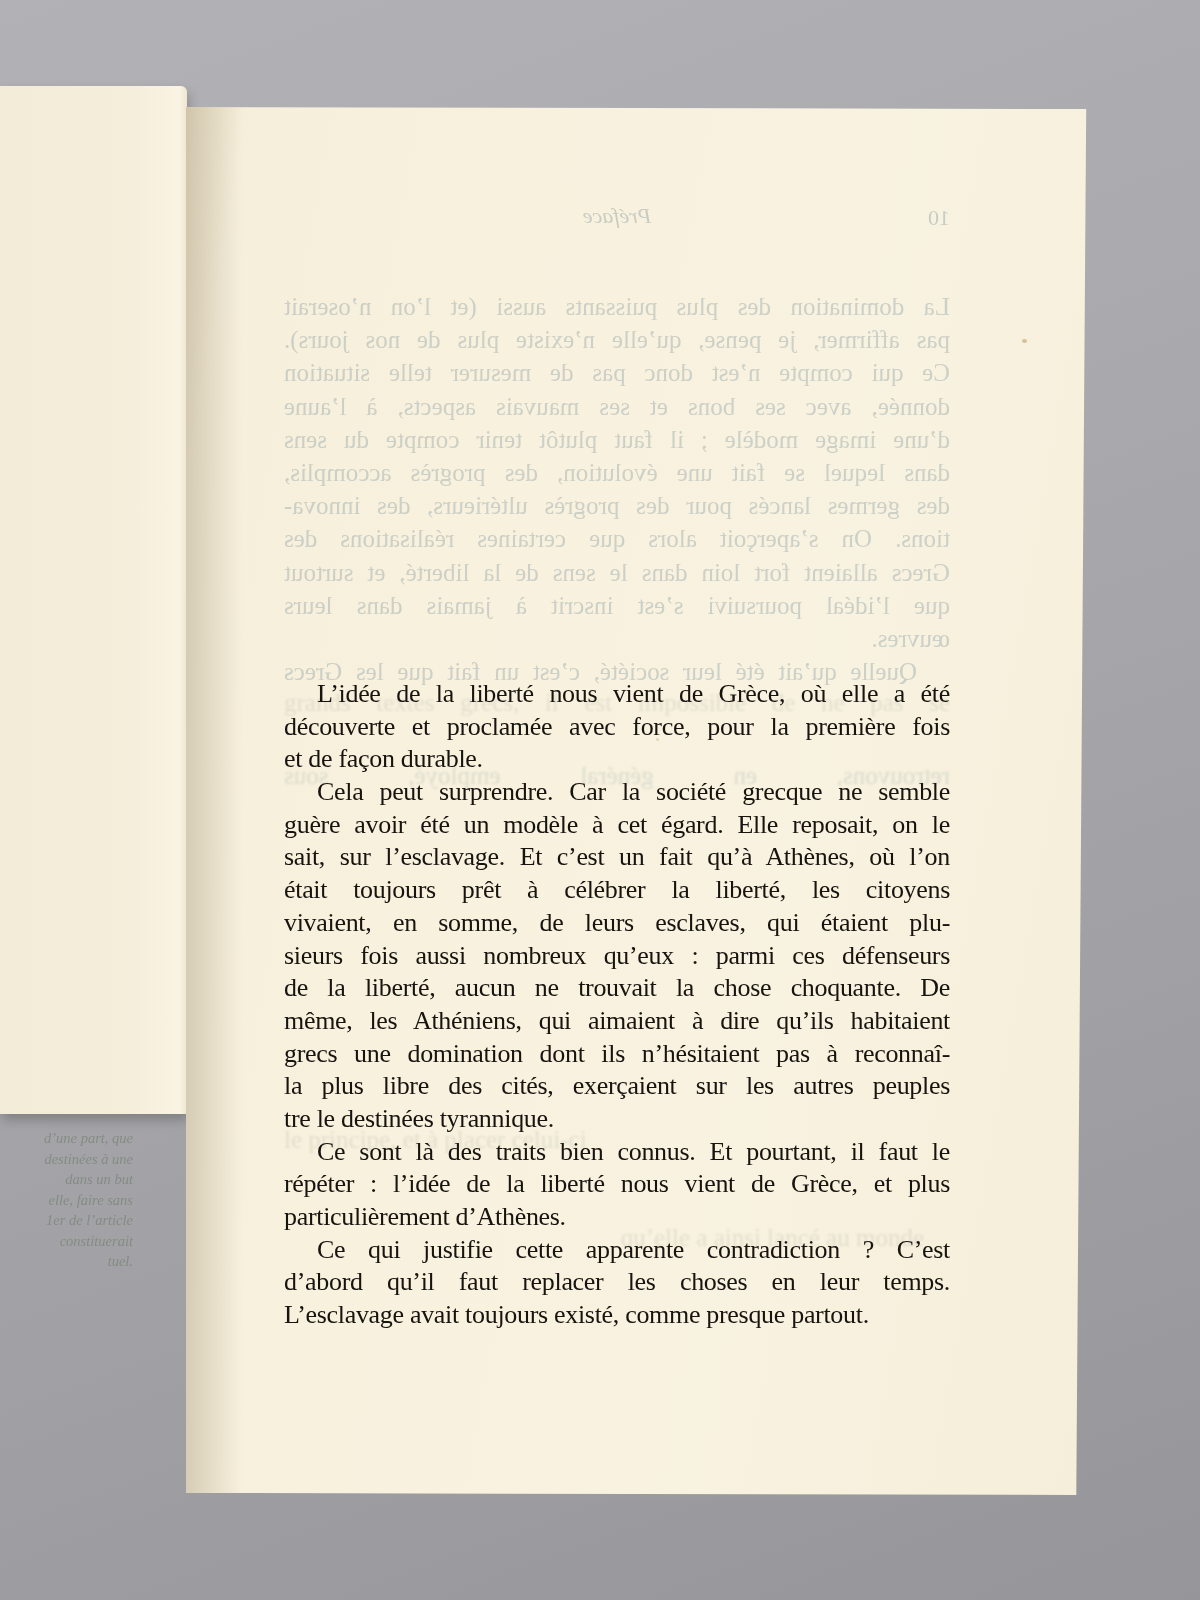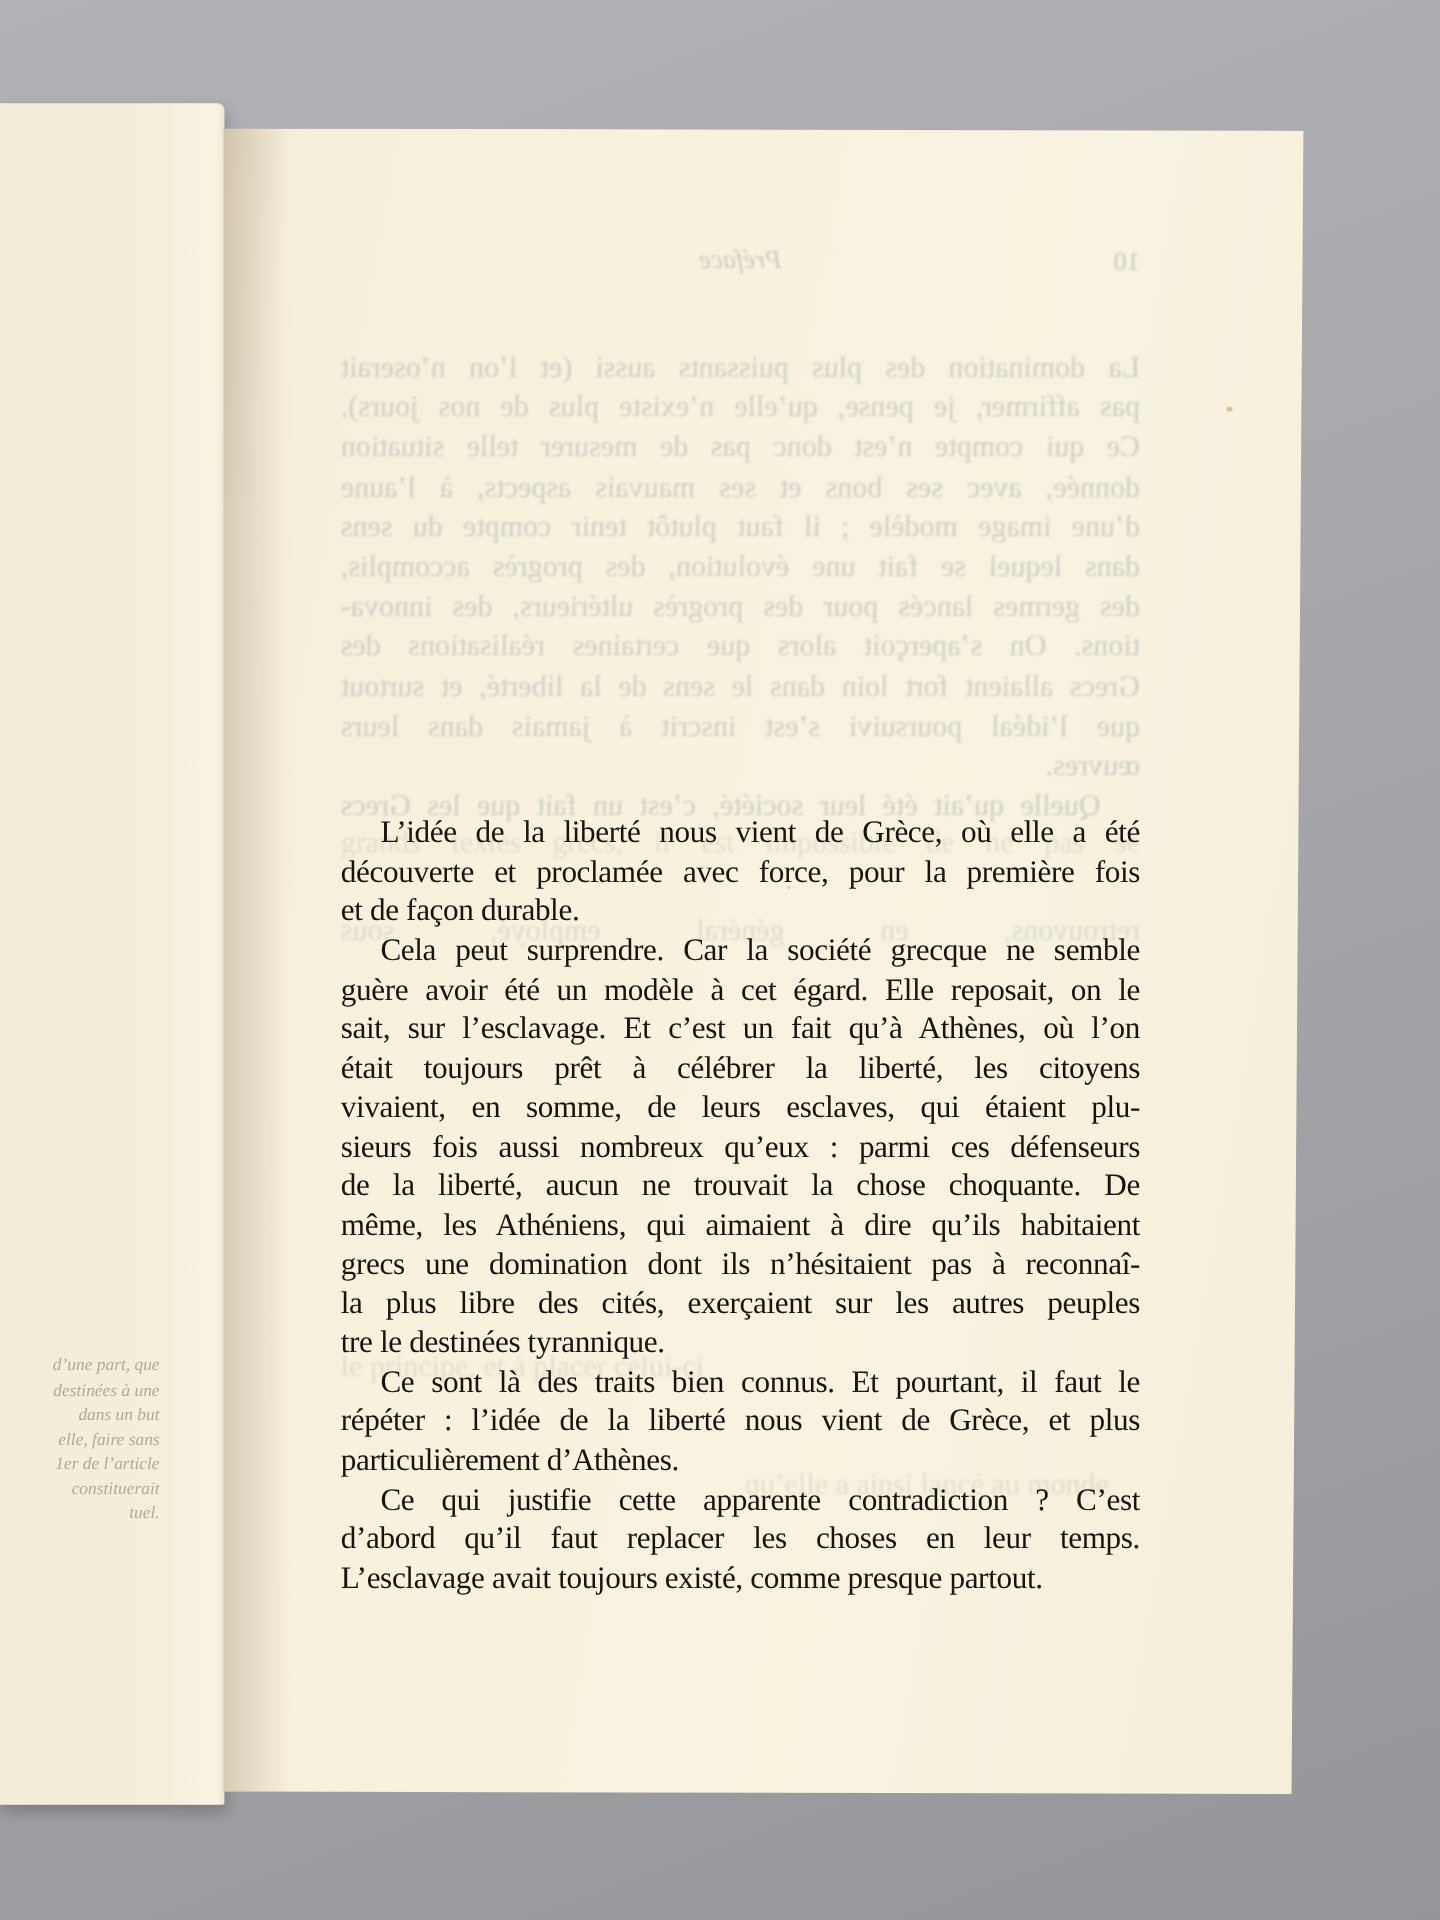--- a/index.html
+++ b/index.html
@@ -3,21 +3,21 @@
 <meta charset="utf-8">
 <style>
   html,body{margin:0;padding:0;}
   body{
     width:1200px;height:1600px;position:relative;overflow:hidden;
     background:linear-gradient(160deg,#b2b2b6 0%,#a9a9ad 40%,#a0a0a4 70%,#96969a 100%);
     font-family:"Liberation Serif","DejaVu Serif",serif;
   }
   
   .left-page{
-    position:absolute;left:0;top:86px;width:187px;height:1418px;
+    position:absolute;left:0;top:86px;width:187px;height:1028px;
     background:linear-gradient(90deg,#f3ecd9 0%,#f5eedb 70%,#f9f3e3 96%,#efe6cf 100%);
     border-radius:0 6px 2px 0;
     box-shadow:2px 6px 12px rgba(0,0,0,0.22);
   }
   .left-frag{
     position:absolute;left:0;top:1042px;width:133px;
     font-style:italic;font-size:14.5px;line-height:20.5px;
     color:rgba(105,120,100,0.55);text-align:right;
     filter:blur(0.4px);
   }

